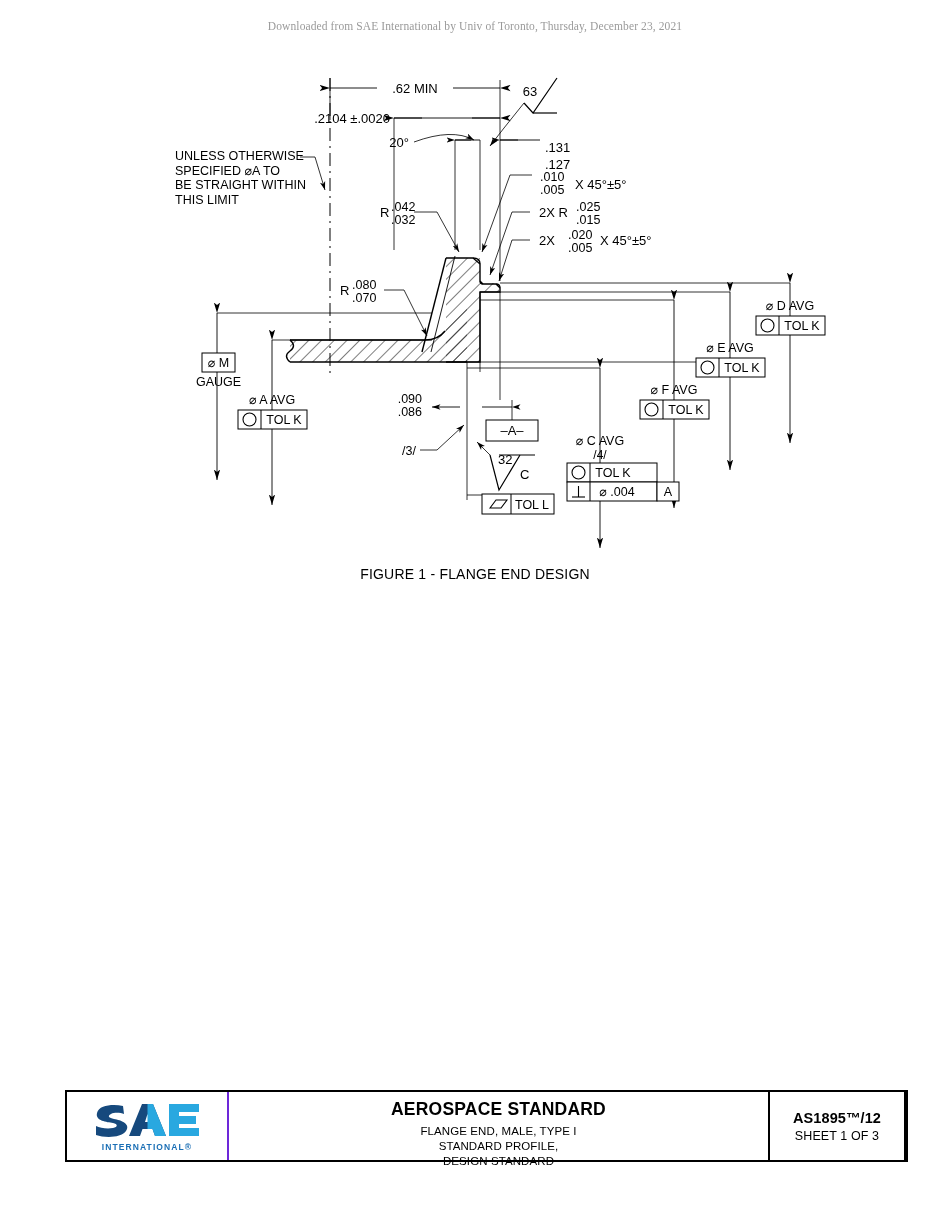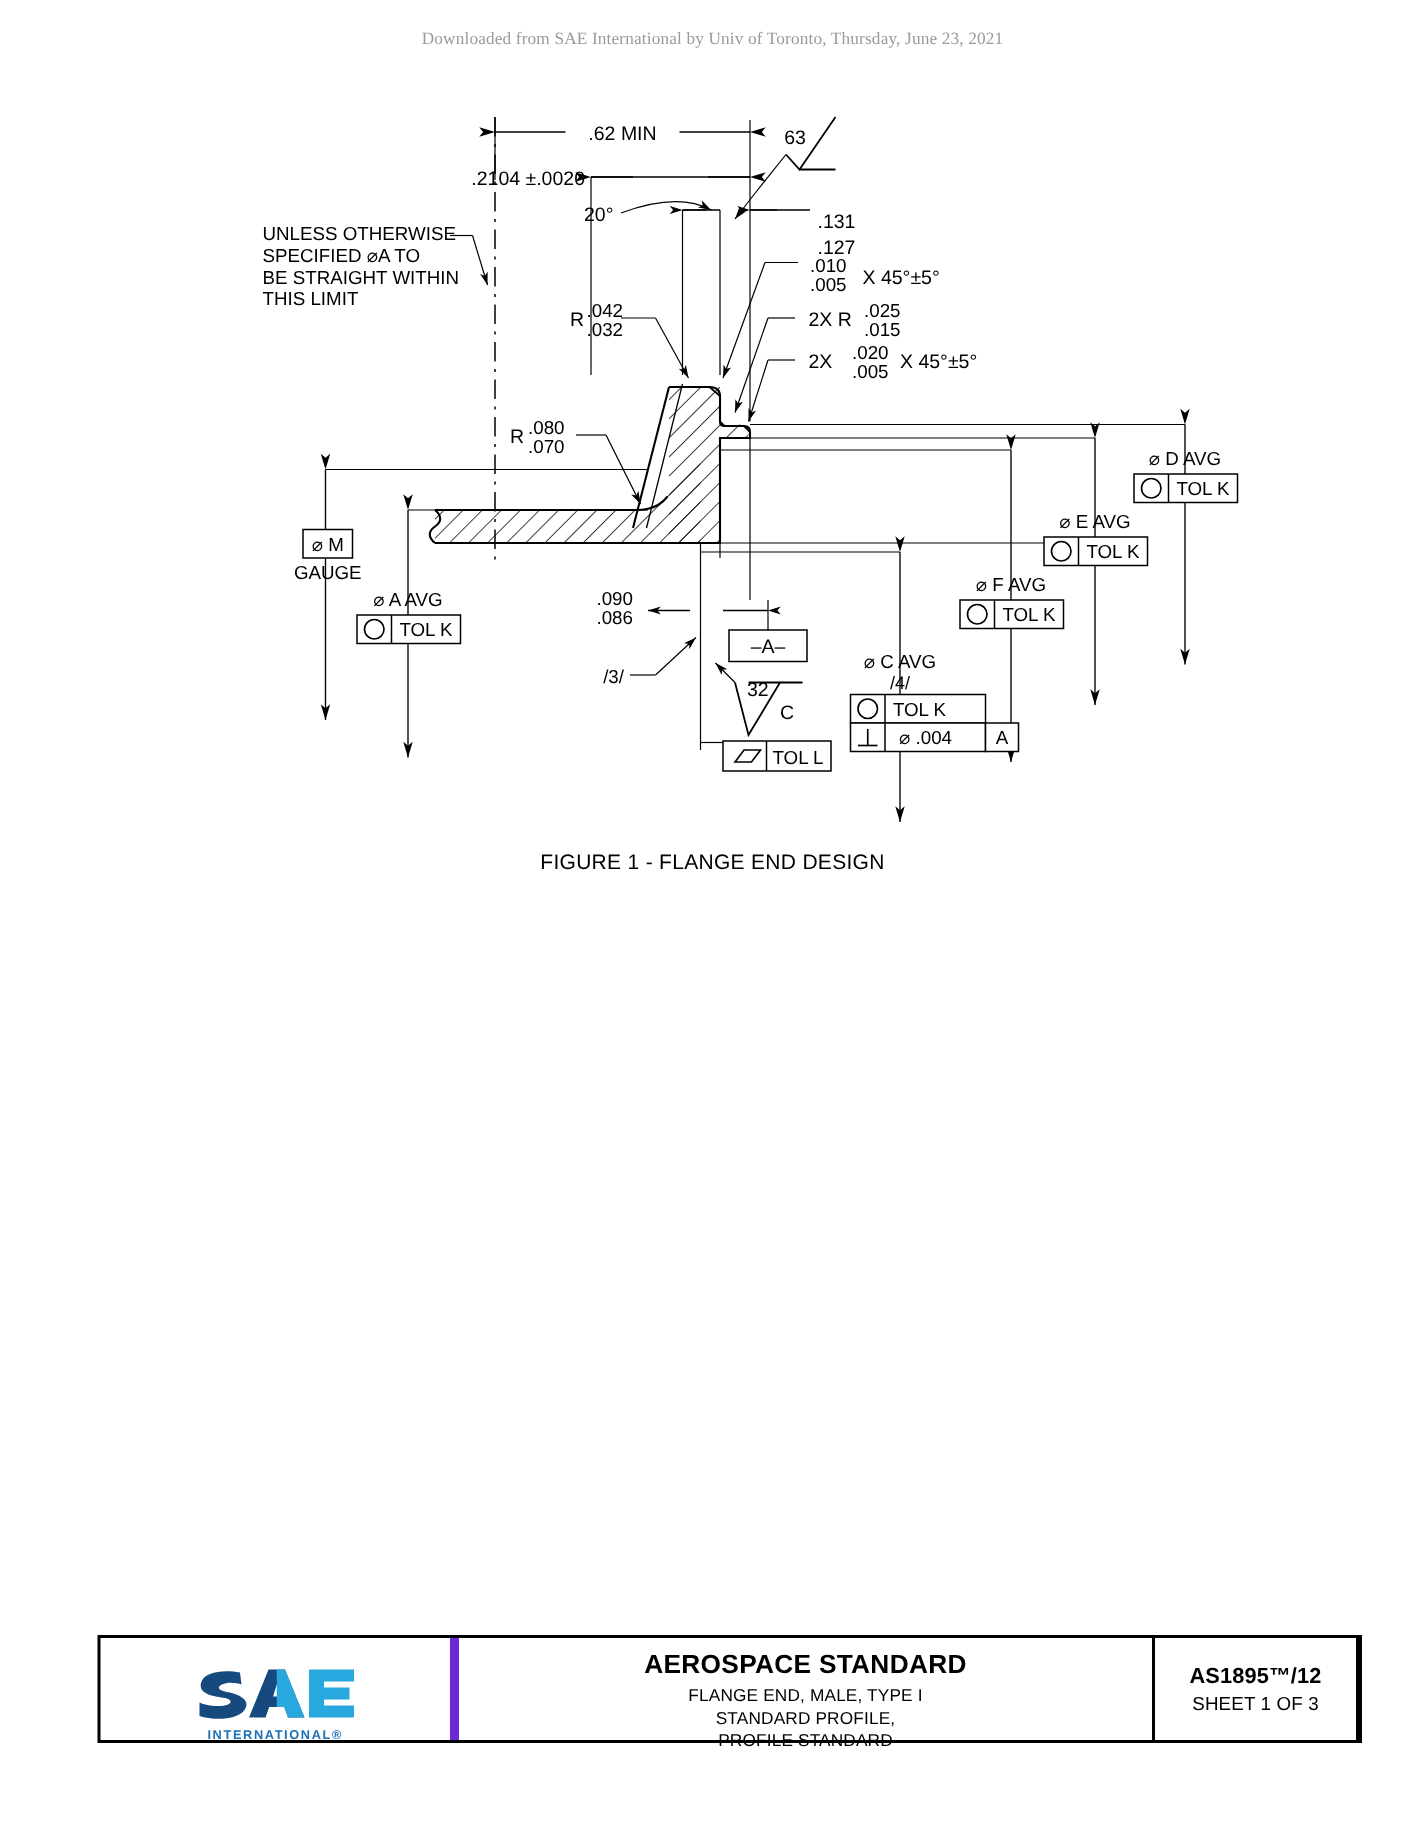--- a/index.html
+++ b/index.html
@@ -63,23 +63,22 @@
     display: flex;
   }
   .tb-cell {
     box-sizing: border-box;
     display: flex;
     flex-direction: column;
     justify-content: center;
     align-items: center;
   }
   .tb-logo {
-    width: 239px;
-    border-right: 6px solid #6d28d9;
-    justify-content: flex-end;
+    width: 162px;
+    border-right: 2px solid #6d28d9;
   }
   .tb-main {
     flex: 1;
     border-right: 2px solid #000;
     padding-top: 16px;
   }
   .tb-doc {
     width: 136px;
     border-right: 2px solid #000;
   }
@@ -128,21 +127,21 @@
     font-weight: bold;
     color: #1b6fb5;
     letter-spacing: 1.1px;
     margin-top: 3px;
     line-height: 1;
   }
 </style>
 </head>
 <body>
 
-<div class="dl-header">Downloaded from SAE International by Univ of Toronto, Thursday, June 23, 2021</div>
+<div class="dl-header">Downloaded from SAE International by Univ of Toronto, Thursday, December 23, 2021</div>
 
 <div class="drawing">
 <svg width="950" height="620" viewBox="0 0 950 620" xmlns="http://www.w3.org/2000/svg">
   <defs>
     <marker id="arw" markerWidth="11" markerHeight="7" refX="10.5" refY="3.5" orient="auto" markerUnits="userSpaceOnUse">
       <path d="M0,0.35 L10.5,3.5 L0,6.65 L2.6,3.5 Z" fill="#000"></path>
     </marker>
     <marker id="arwS" markerWidth="9" markerHeight="6" refX="8.5" refY="3" orient="auto" markerUnits="userSpaceOnUse">
       <path d="M0,0.3 L8.5,3 L0,5.7 L2.2,3 Z" fill="#000"></path>
     </marker>
@@ -438,21 +437,21 @@
       <div class="sae-intl">INTERNATIONAL®</div>
     </div>
   </div>
 
   <div class="tb-cell tb-main">
     <div class="as-title">AEROSPACE STANDARD</div>
     <div class="as-rule"></div>
     <div class="as-sub">
       <div>FLANGE END, MALE, TYPE I</div>
       <div>STANDARD PROFILE,</div>
-      <div>PROFILE STANDARD</div>
+      <div>DESIGN STANDARD</div>
     </div>
   </div>
 
   <div class="tb-cell tb-doc">
     <div class="doc-no">AS1895™/12</div>
     <div class="doc-sheet">SHEET 1 OF 3</div>
   </div>
 
 </div>
 

